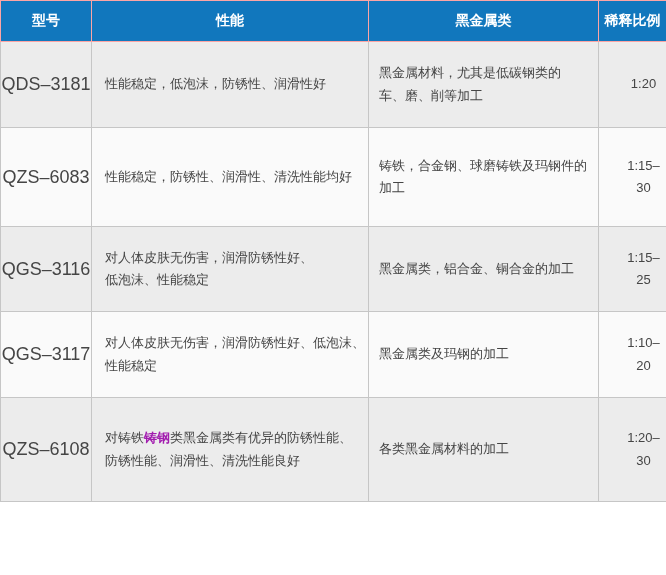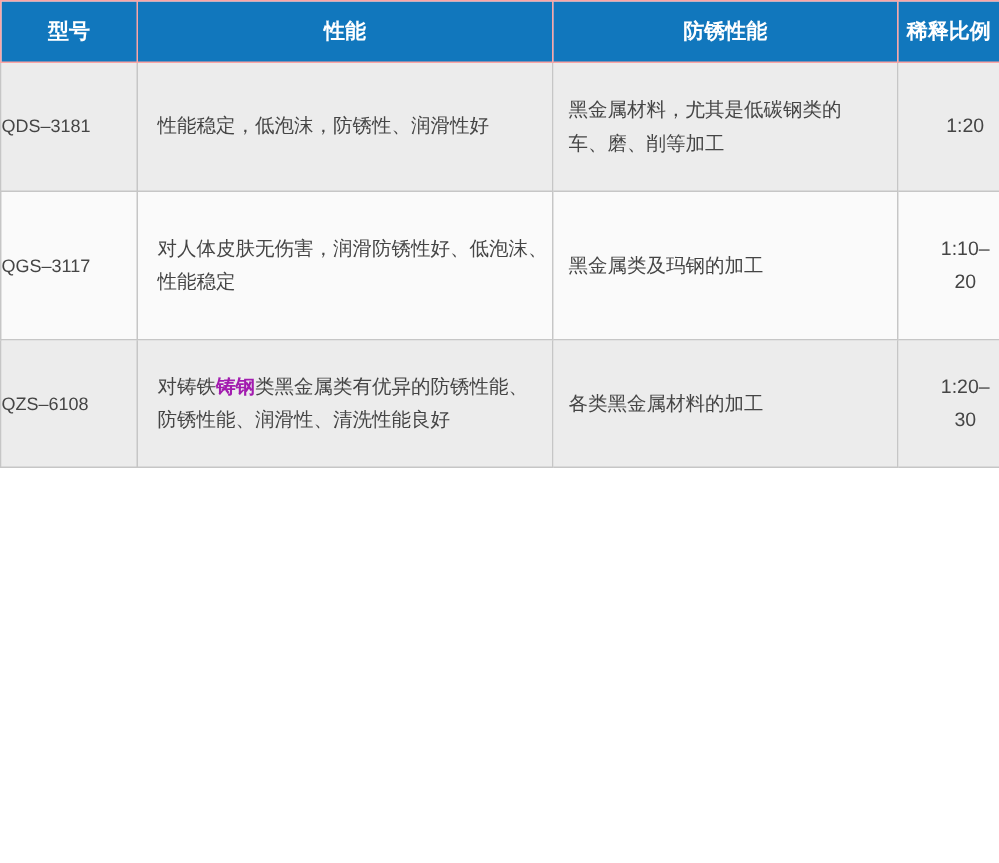--- a/index.html
+++ b/index.html
@@ -43,22 +43,23 @@
   .spec-table tbody tr:nth-child(even) { background: #fafafa; }
 
   .spec-table tbody tr:nth-child(1) { height: 86px; }
   .spec-table tbody tr:nth-child(2) { height: 99px; }
   .spec-table tbody tr:nth-child(3) { height: 85px; }
   .spec-table tbody tr:nth-child(4) { height: 86px; }
   .spec-table tbody tr:nth-child(5) { height: 104px; }
   .spec-table tbody tr:nth-child(6) { height: 87px; }
 
   td.model {
+    text-align: center;
     white-space: pre;
-    font-size: 12px;
+    font-size: 18px;
   }
   td.perf {
     padding-left: 13px;
     padding-right: 2px;
     white-space: pre;
   }
   td.material {
     padding-left: 10px;
     padding-right: 2px;
     white-space: pre;
@@ -76,31 +77,45 @@
   <colgroup>
     <col class="c-model">
       <col class="c-perf">
       <col class="c-material">
       <col class="c-ratio">
   </colgroup>
   <thead>
     <tr>
       <th>型号</th>
       <th>性能</th>
-      <th>防锈性能</th>
+      <th>黑金属类</th>
       <th>稀释比例</th>
     </tr>
   </thead>
   <tbody>
     <tr>
       <td class="model">QDS–3181</td>
       <td class="perf">性能稳定，低泡沫，防锈性、润滑性好</td>
       <td class="material">黑金属材料，尤其是低碳钢类的
 车、磨、削等加工</td>
       <td class="ratio">1:20</td>
+    </tr>
+    <tr>
+      <td class="model">QZS–6083</td>
+      <td class="perf">性能稳定，防锈性、润滑性、清洗性能均好</td>
+      <td class="material">铸铁，合金钢、球磨铸铁及玛钢件的
+加工</td>
+      <td class="ratio">1:15–30</td>
+    </tr>
+    <tr>
+      <td class="model">QGS–3116</td>
+      <td class="perf">对人体皮肤无伤害，润滑防锈性好、
+低泡沫、性能稳定</td>
+      <td class="material">黑金属类，铝合金、铜合金的加工</td>
+      <td class="ratio">1:15–25</td>
     </tr>
     <tr>
       <td class="model">QGS–3117</td>
       <td class="perf">对人体皮肤无伤害，润滑防锈性好、低泡沫、
 性能稳定</td>
       <td class="material">黑金属类及玛钢的加工</td>
       <td class="ratio">1:10–20</td>
     </tr>
     <tr>
       <td class="model">QZS–6108</td>

